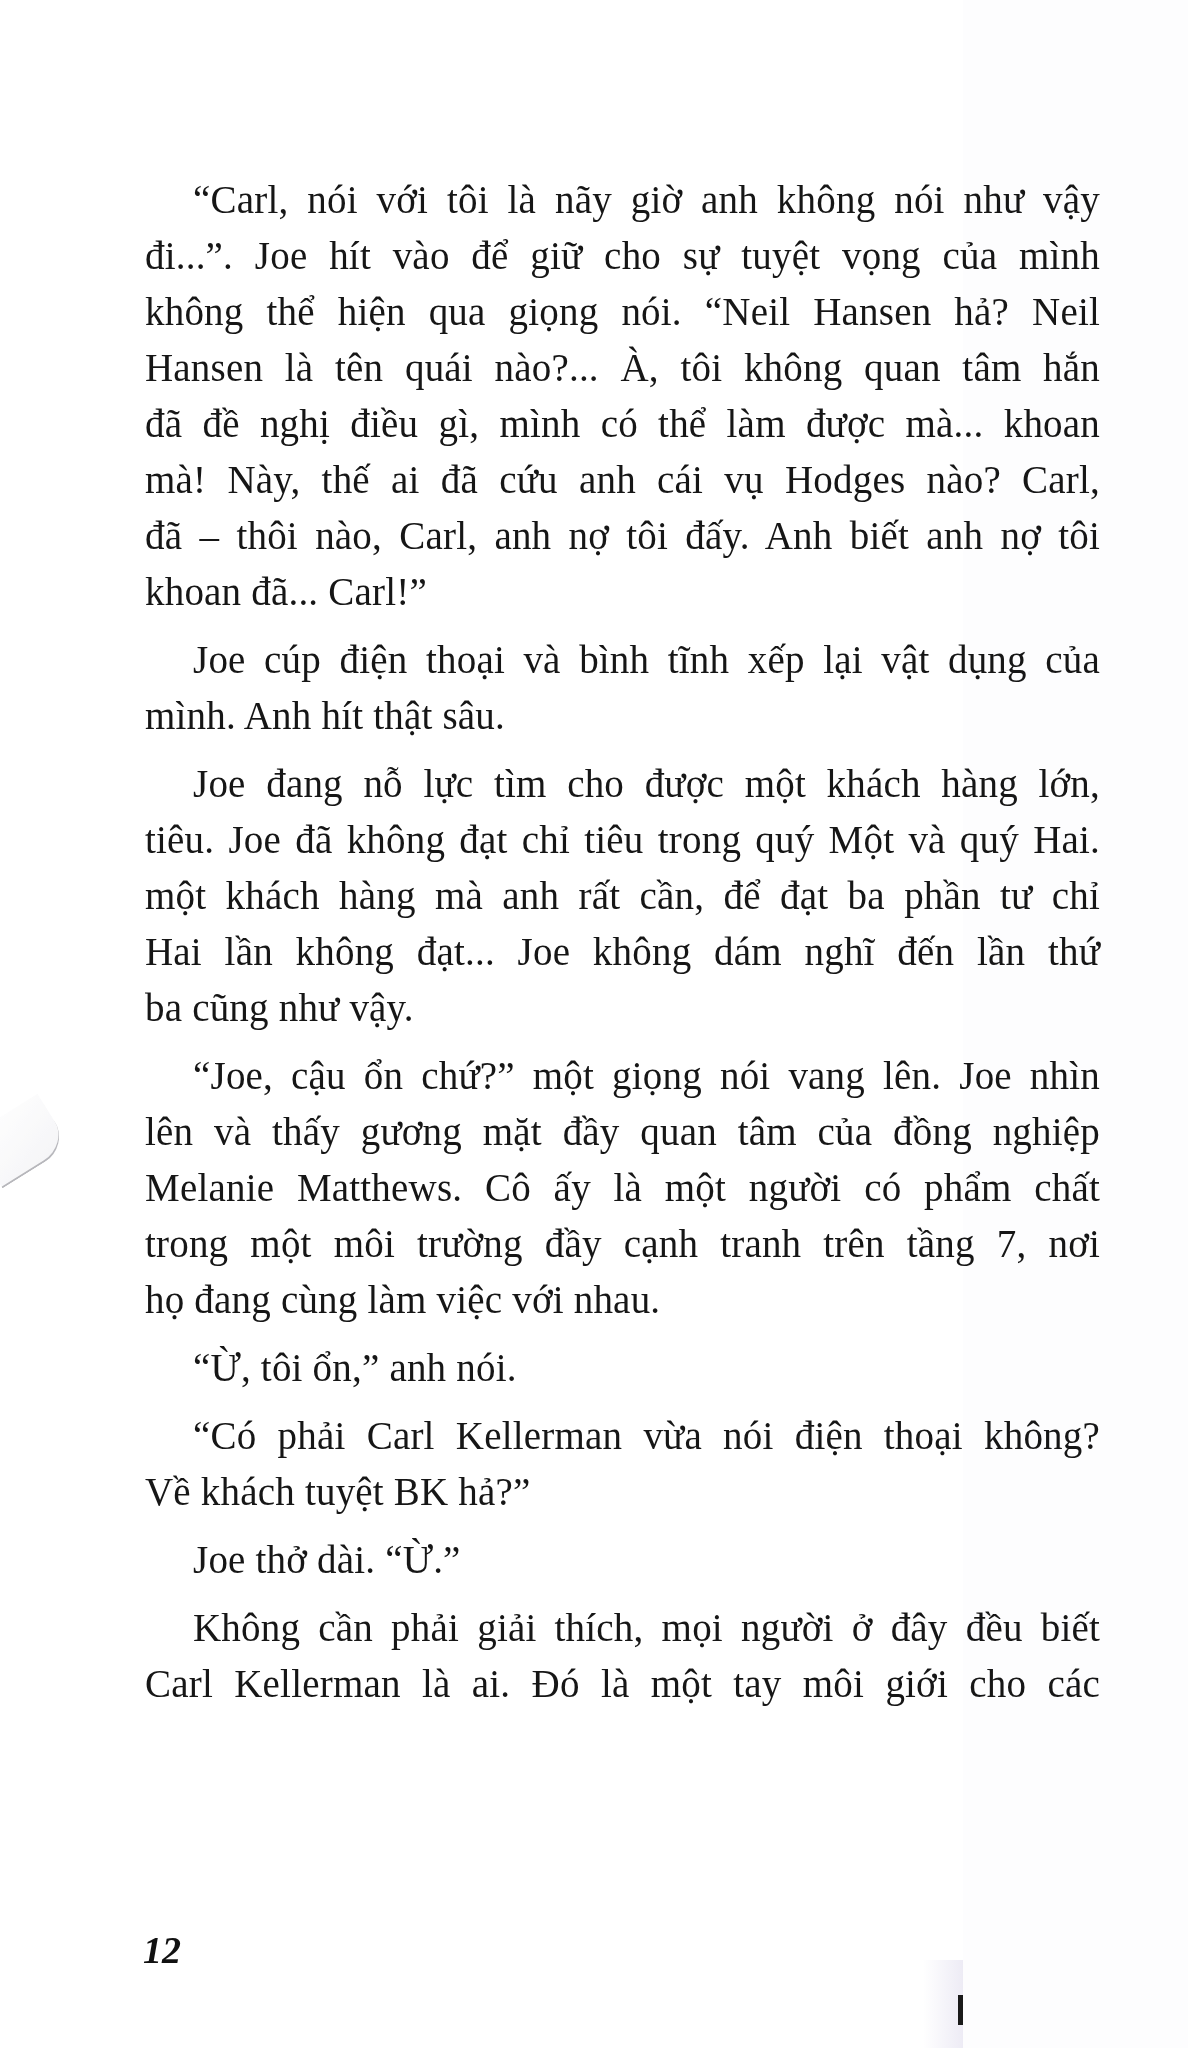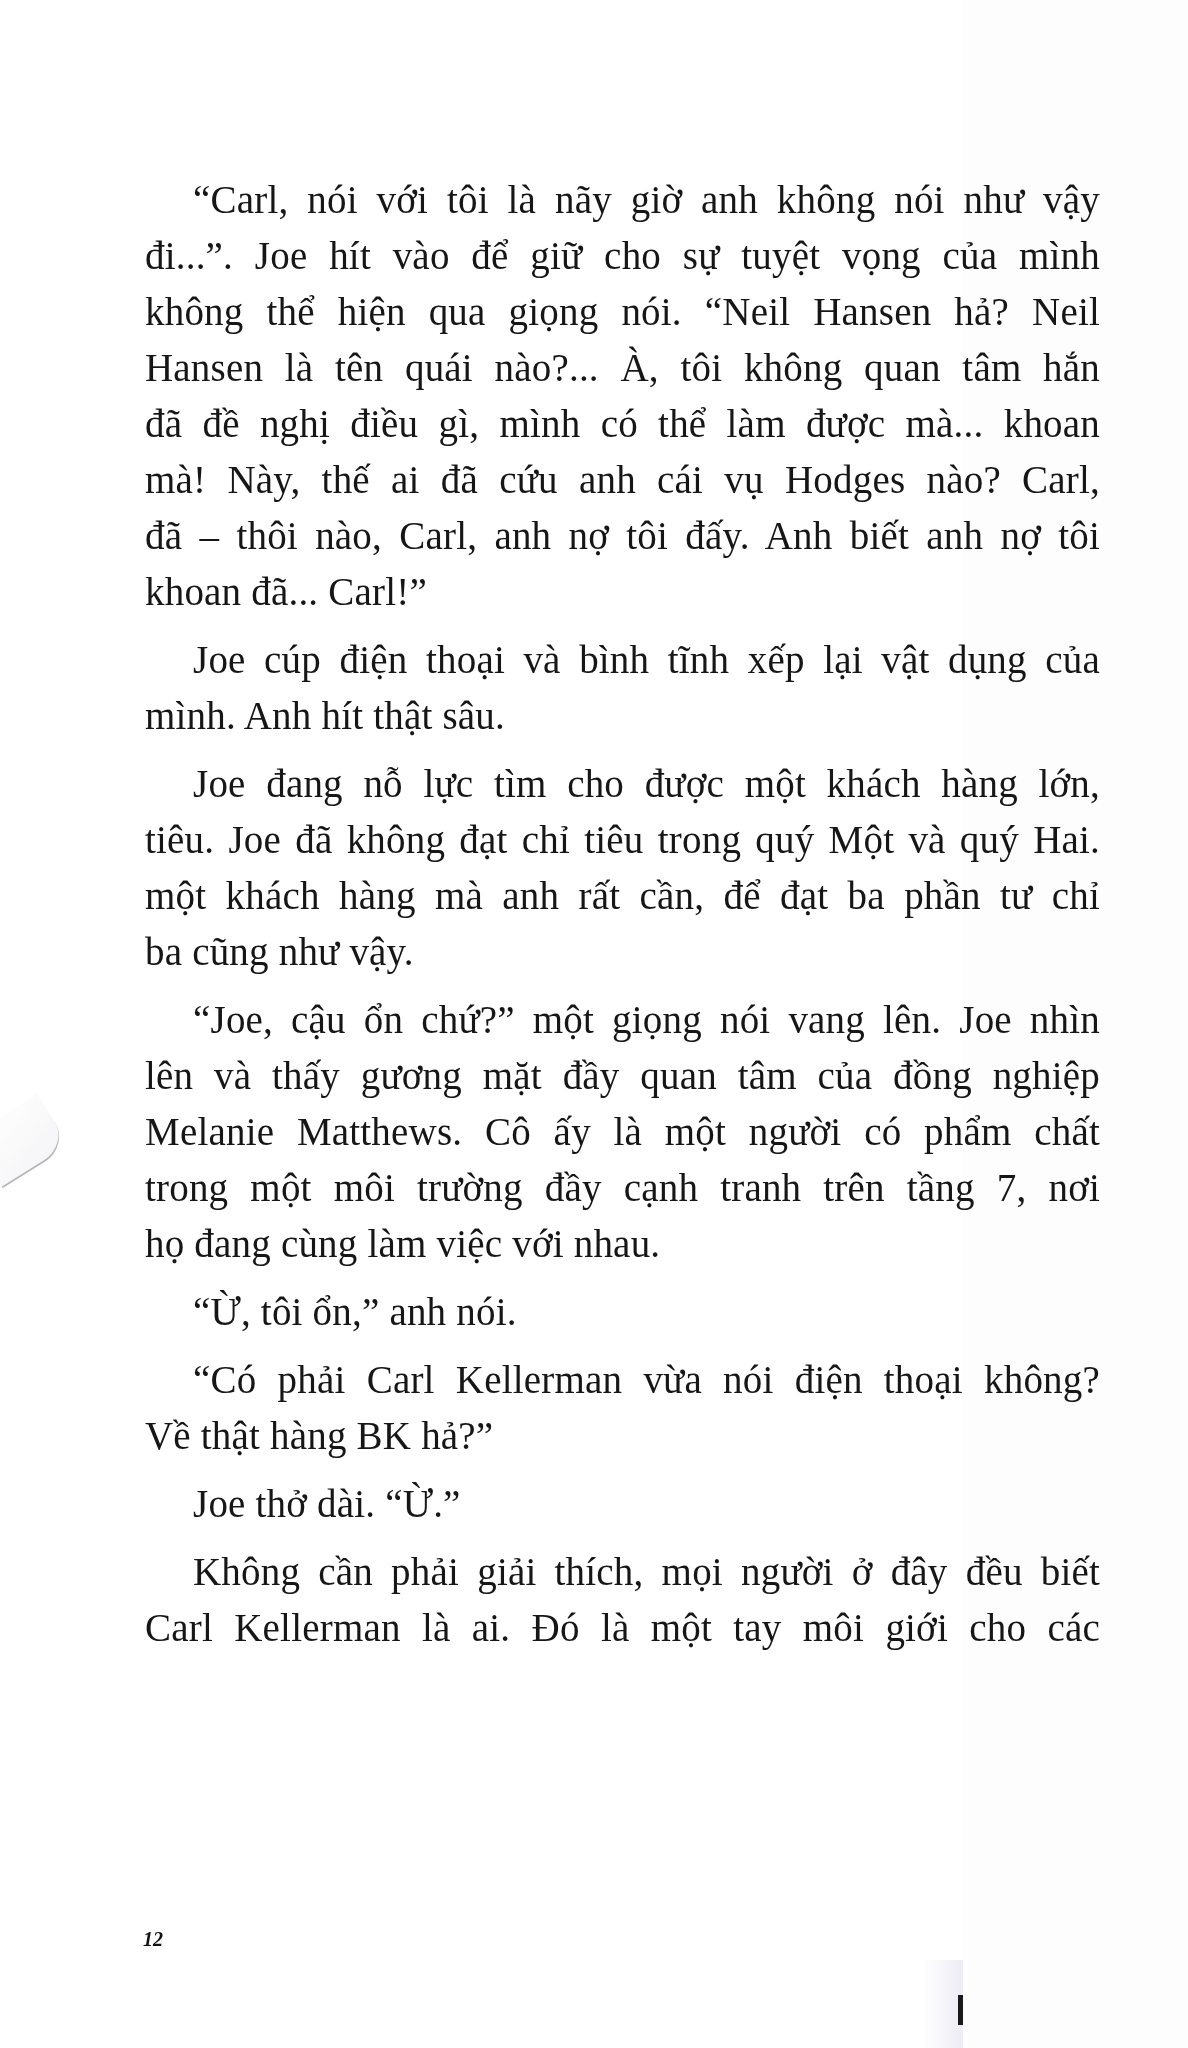--- a/index.html
+++ b/index.html
@@ -46,21 +46,21 @@
       text-align-last: left;
     }
     .line.indent {
       padding-left: 48px;
     }
     .page-number {
       position: absolute;
       left: 143px;
       top: 1928px;
       font-family: "Liberation Serif", "DejaVu Serif", serif;
-      font-size: 20px;
+      font-size: 38px;
       font-style: italic;
       font-weight: bold;
       color: #111;
     }
     .fold-mark {
       position: absolute;
       left: -20px;
       top: 1110px;
       width: 80px;
       height: 60px;
@@ -110,38 +110,39 @@
 
     <div class="para">
       <span class="line indent">Joe cúp điện thoại và bình tĩnh xếp lại vật dụng của</span>
       <span class="line last">mình. Anh hít thật sâu.</span>
     </div>
 
     <div class="para">
       <span class="line indent">Joe đang nỗ lực tìm cho được một khách hàng lớn,</span>
       <span class="line">tiêu. Joe đã không đạt chỉ tiêu trong quý Một và quý Hai.</span>
       <span class="line">một khách hàng mà anh rất cần, để đạt ba phần tư chỉ</span>
+      <span class="line">Hai lần không đạt... Joe không dám nghĩ đến lần thứ</span>
       <span class="line last">ba cũng như vậy.</span>
     </div>
 
     <div class="para">
       <span class="line indent">“Joe, cậu ổn chứ?” một giọng nói vang lên. Joe nhìn</span>
       <span class="line">lên và thấy gương mặt đầy quan tâm của đồng nghiệp</span>
       <span class="line">Melanie Matthews. Cô ấy là một người có phẩm chất</span>
       <span class="line">trong một môi trường đầy cạnh tranh trên tầng 7, nơi</span>
       <span class="line last">họ đang cùng làm việc với nhau.</span>
     </div>
 
     <div class="para">
       <span class="line indent last">“Ừ, tôi ổn,” anh nói.</span>
     </div>
 
     <div class="para">
       <span class="line indent">“Có phải Carl Kellerman vừa nói điện thoại không?</span>
-      <span class="line last">Về thật hàng BK hả?”</span>
+      <span class="line last">Về khách tuyệt BK hả?”</span>
     </div>
 
     <div class="para">
       <span class="line indent last">Joe thở dài. “Ừ.”</span>
     </div>
 
     <div class="para">
       <span class="line indent">Không cần phải giải thích, mọi người ở đây đều biết</span>
       <span class="line">Carl Kellerman là ai. Đó là một tay môi giới cho các</span>
     </div>

